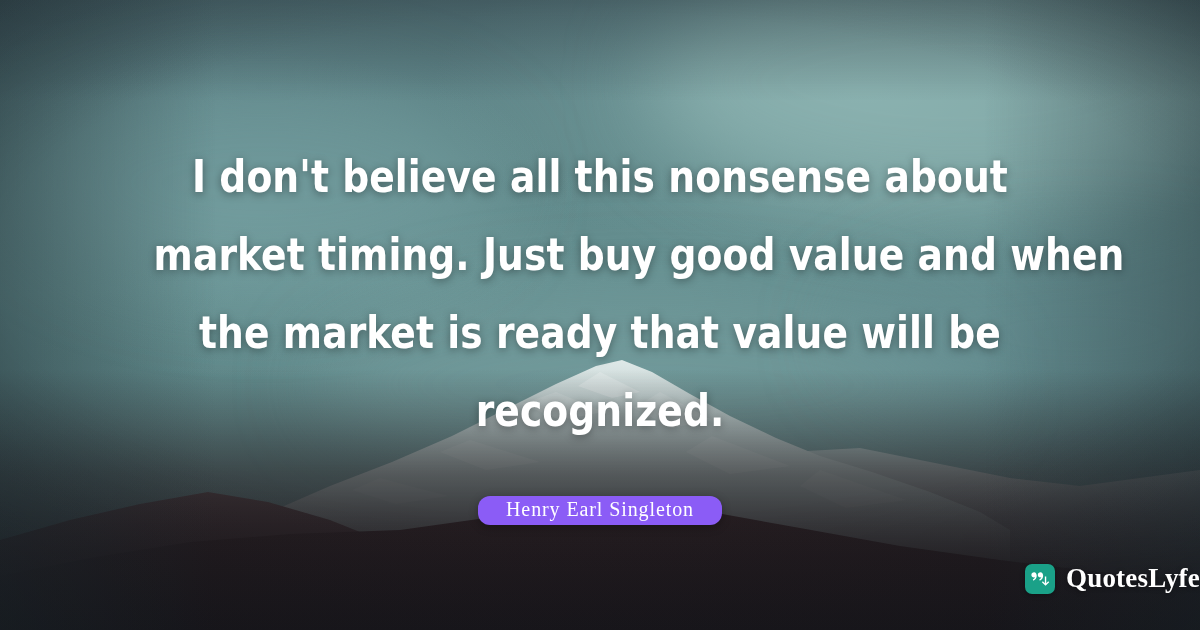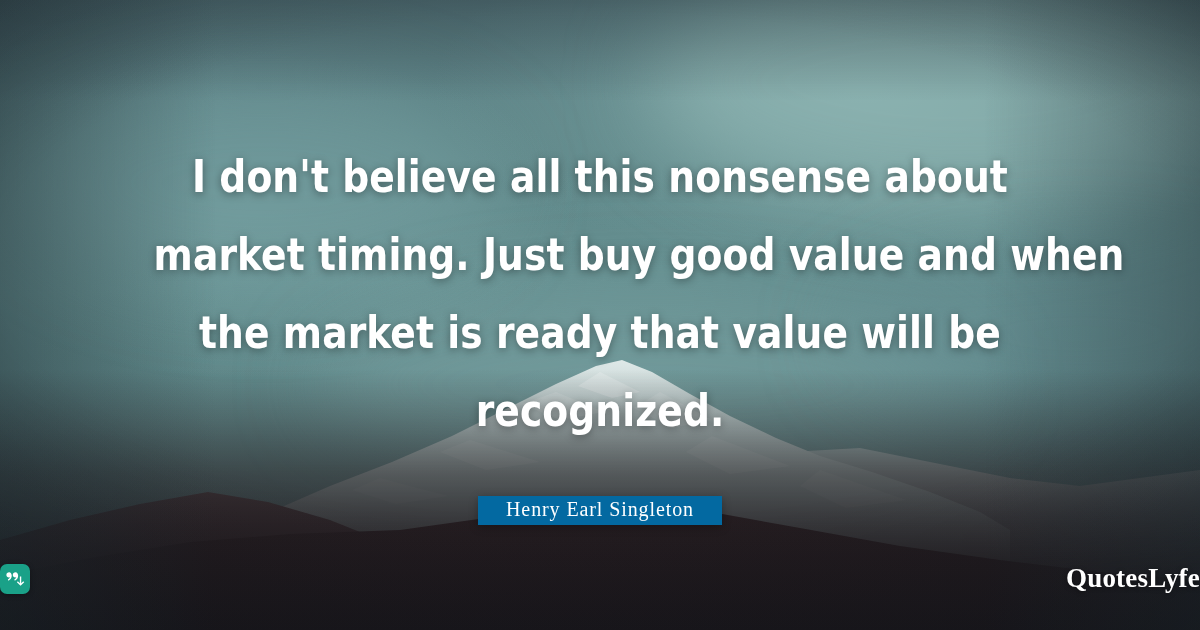--- a/index.html
+++ b/index.html
@@ -80,35 +80,36 @@
   }
   .quote .qline { display:block; white-space:nowrap; }
 
   
   .author-wrap {
     margin-top:10px;
     display:flex; justify-content:center;
   }
   .author {
     display:inline-block;
-    background:#0369a1;
+    background:#8b5cf6;
     color:#ffffff;
     font-family:"Liberation Serif","DejaVu Serif", serif;
     font-size:20px;
     letter-spacing:0.9px;
     padding:4px 28px 6px;
     line-height:19px;
     box-shadow:0 2px 10px rgba(0,0,0,0.30);
+    border-radius:12px;
   }
 
   
   .logo {
     position:absolute;
     left:0; right:0; bottom:36px;
-    display:flex; align-items:center; justify-content:space-between;
+    display:flex; align-items:center; justify-content:flex-end;
     gap:11px;
     z-index:7;
   }
   .logo-mark {
     width:30px; height:30px;
     border-radius:7px;
     background:#1aa188;
     display:flex; align-items:center; justify-content:center;
     box-shadow:0 1px 5px rgba(0,0,0,0.35);
   }

